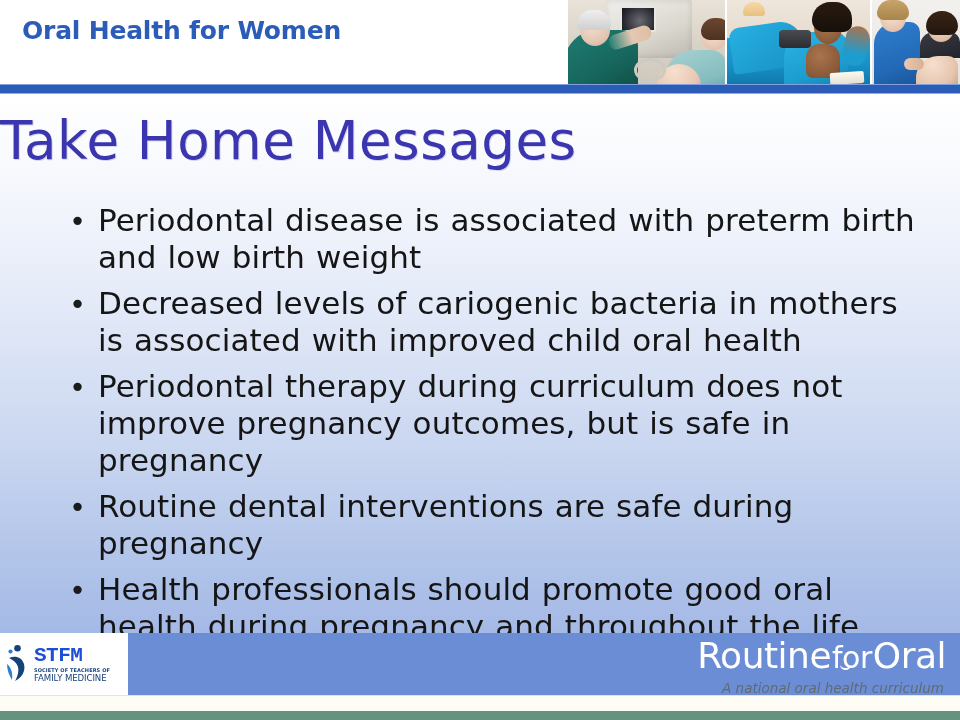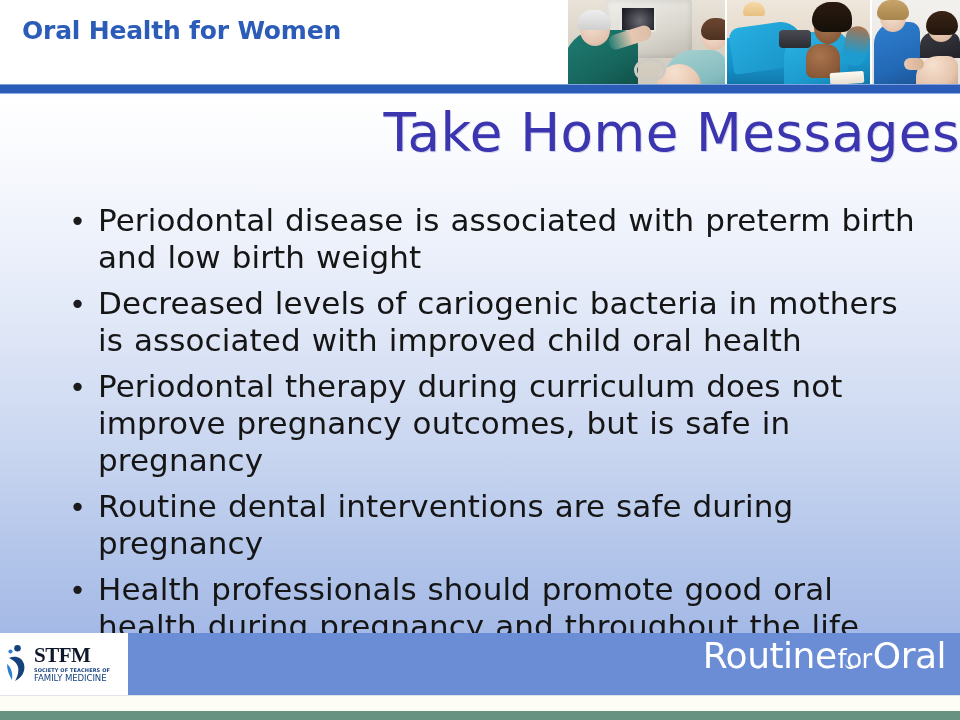--- a/index.html
+++ b/index.html
@@ -266,23 +266,23 @@
         #fbfcfe 8%,
         #eef2fb 26%,
         #dde5f6 46%,
         #c9d6f0 66%,
         #b4c6ea 84%,
         #a4b9e6 100%);
   }
 
   .slide-title {
     position: absolute;
-    left: 0; top: 8px;
-    width: 960px;
-    text-align: right;
+    left: 0; top: 16px;
+    width: 960px;
+    text-align: left;
     font-size: 53px;
     font-weight: normal;
     color: #3b35b0;
     letter-spacing: 0.5px;
     line-height: 62px;
     text-shadow: 1px 1px 0 rgba(120,120,190,.28);
   }
 
   .bullets {
     position: absolute;
@@ -362,23 +362,23 @@
     width: 26px; height: 40px;
     flex: 0 0 auto;
   }
   .stfm-words {
     margin-left: 2px;
     line-height: 1;
   }
   .stfm-main {
     font-size: 21px;
     font-weight: bold;
-    color: #0f172a;
+    color: #1d4ed8;
     letter-spacing: -0.5px;
-    font-family: Liberation Serif, serif;
+    font-family: Liberation Mono, monospace;
   }
   .stfm-sub1 {
     font-size: 5px;
     font-weight: bold;
     color: #16427c;
     letter-spacing: 0.1px;
     margin-top: 2px;
     white-space: nowrap;
   }
   .stfm-sub2 {
@@ -398,21 +398,21 @@
     text-align: right;
   }
   .sfl-main {
     font-size: 36px;
     color: #ffffff;
     line-height: 42px;
     white-space: nowrap;
     letter-spacing: -0.5px;
   }
   .sfl-for {
-    font-size: 26px;
+    font-size: 30px;
     position: relative;
     padding: 0 1px;
   }
   .sfl-smile {
     position: absolute;
     left: 8.5px;
     bottom: 5px;
     width: 11px;
     height: 5px;
     border-bottom: 2px solid #ffffff;
@@ -543,16 +543,17 @@
         <div class="stfm-main">STFM</div>
         <div class="stfm-sub1">SOCIETY OF TEACHERS OF</div>
         <div class="stfm-sub2">FAMILY MEDICINE</div>
       </div>
     </div>
 
     <div class="sfl">
       <div class="sfl-main">
         <span>Routine</span><span class="sfl-for"><span>for</span><span class="sfl-smile"></span></span><span>Oral</span>
       </div>
+      <div class="sfl-tag">A national oral health curriculum</div>
     </div>
   </div>
 
 </div>
 
 </body></html>

